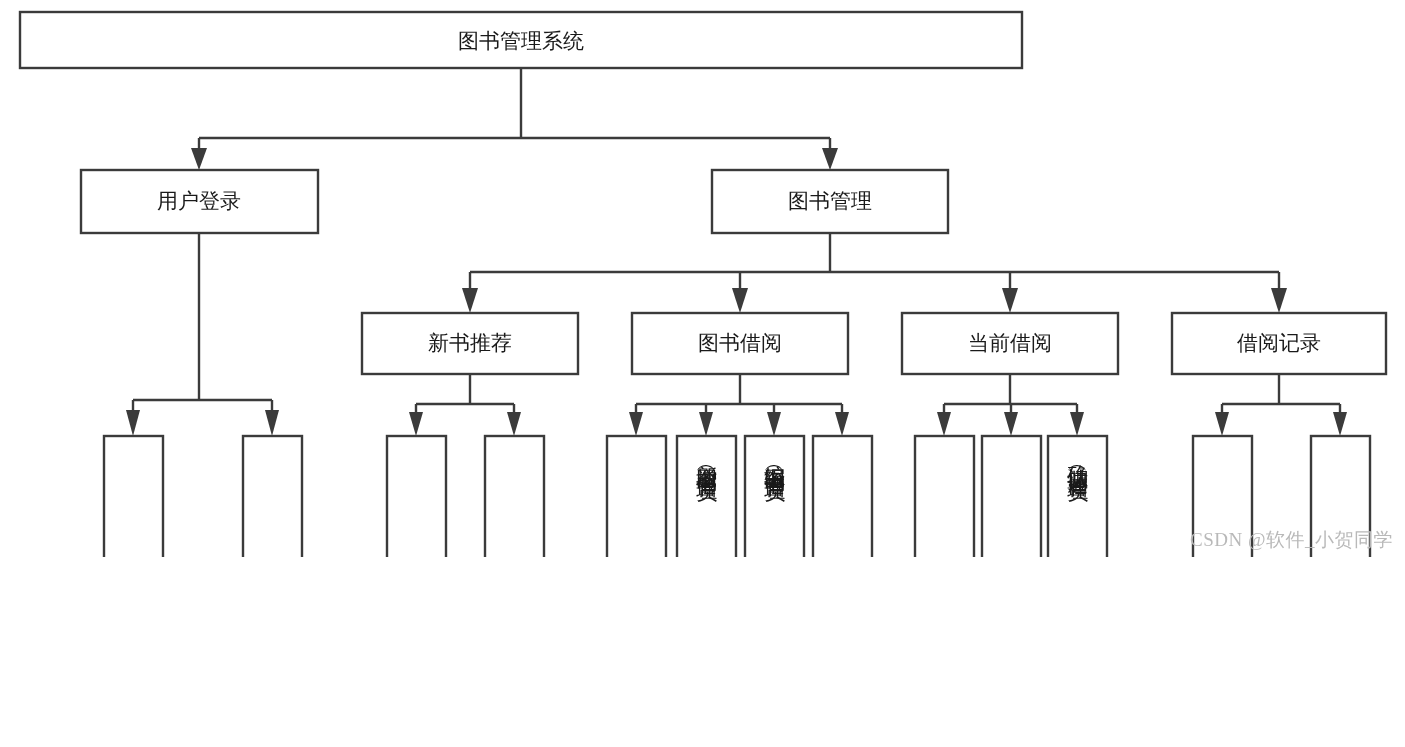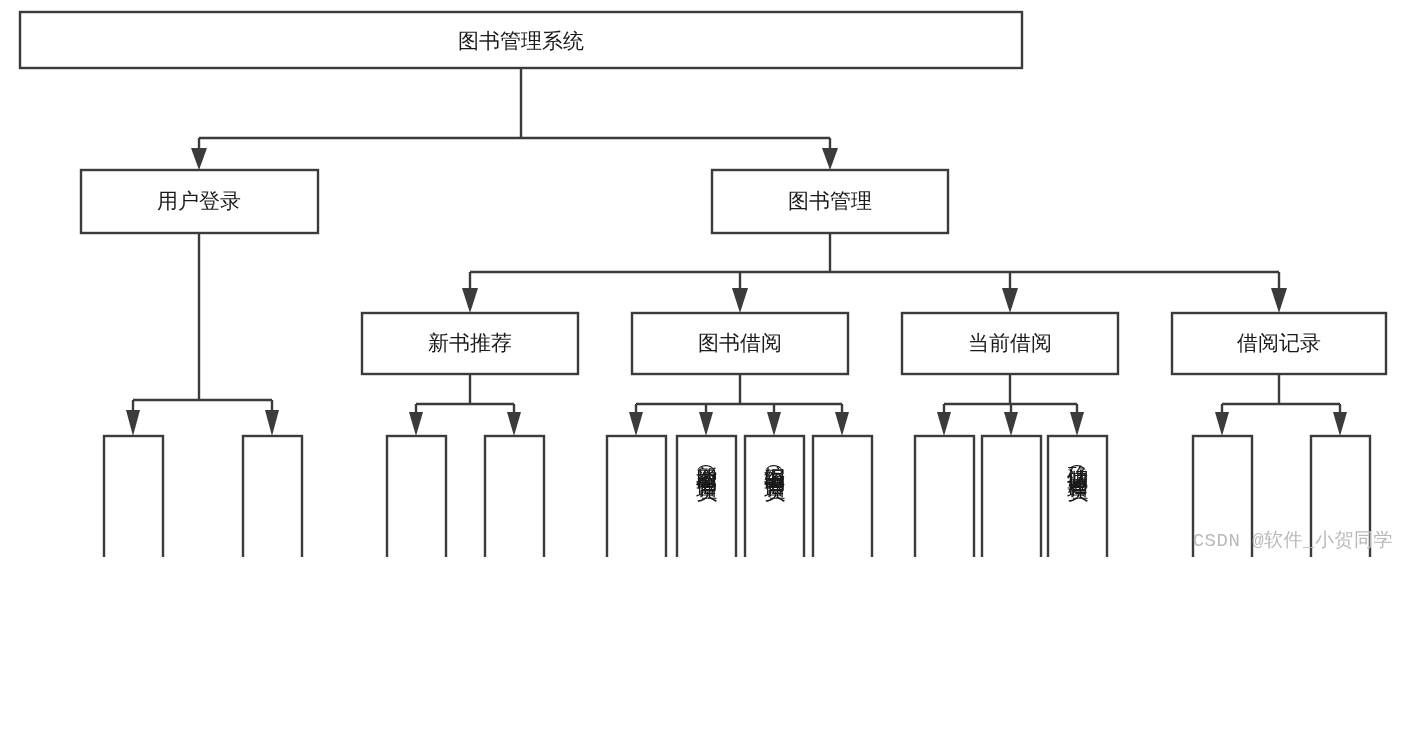--- a/index.html
+++ b/index.html
@@ -66,21 +66,21 @@
   .vlabel-wrap {
     position: absolute;
     display: flex;
     align-items: center;
     justify-content: center;
   }
   .watermark {
     position: absolute;
     right: 12px;
     bottom: 4px;
-    font-family: Liberation Mono, monospace;
+    font-family: Liberation Serif, serif;
     font-size: 19px;
     color: #b9b9b9;
     white-space: nowrap;
     letter-spacing: 0.5px;
   }
 </style>
 </head>
 <body>
 
 <div id="diagram-root">

